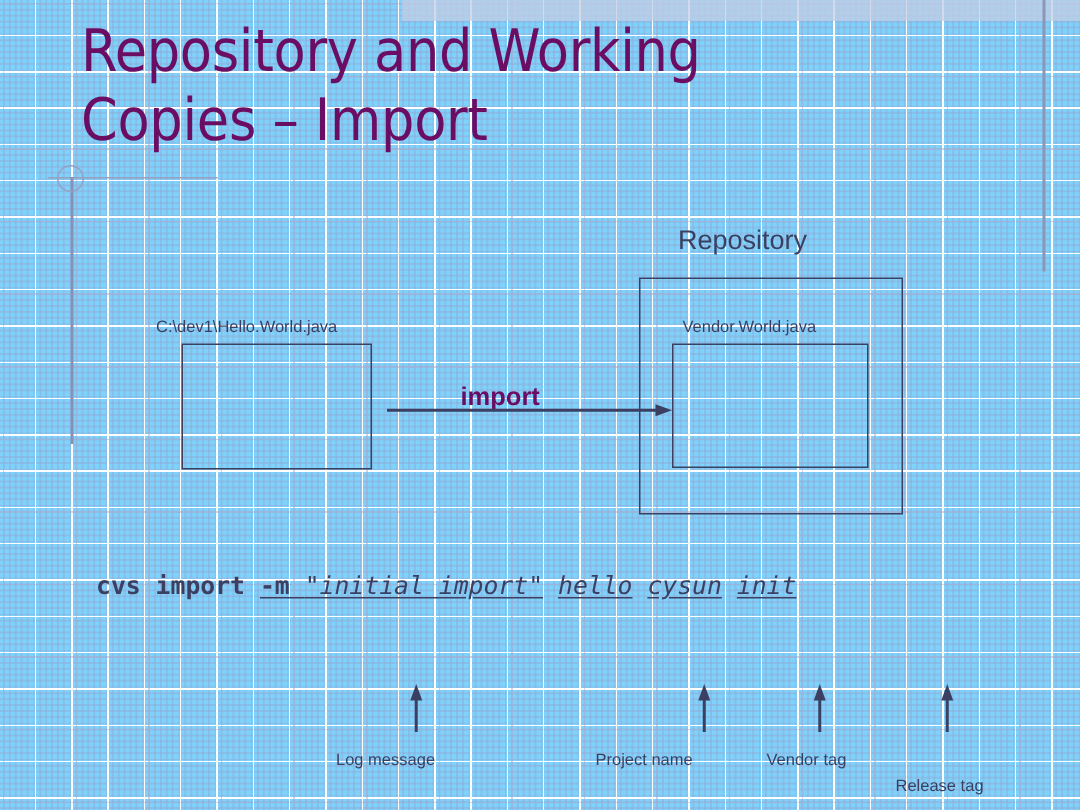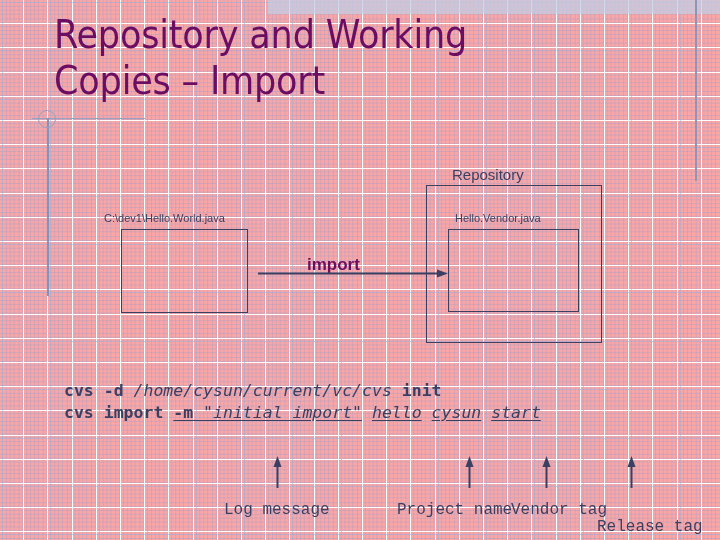--- a/index.html
+++ b/index.html
@@ -11,21 +11,21 @@
     height: 540px;
     font-family: "Liberation Sans", sans-serif;
     background: #ffffff;
     overflow: hidden;
   }
 
   #slide {
     position: relative;
     width: 720px;
     height: 540px;
-    background-color: #fca5a5;
+    background-color: #7dd3fc;
     overflow: hidden;
   }
 
   
   .grid-layer {
     position: absolute;
     inset: 0;
     background-image:
       repeating-linear-gradient(to right,
         rgba(150,160,205,0.40) 0px, rgba(150,160,205,0.40) 1px,
@@ -135,23 +135,22 @@
     position: absolute;
     color: #3b4063;
     font-size: 11px;
     white-space: nowrap;
   }
   .repo-label {
     position: absolute;
     left: 452px;
     top: 150px;
     color: #3b4063;
-    font-size: 15px;
-    white-space: nowrap;
-    margin-top: 16px;
+    font-size: 18px;
+    white-space: nowrap;
   }
   .lbl-local {
     left: 104px;
     top: 212px;
   }
   .lbl-remote {
     left: 455px;
     top: 212px;
   }
   .box {
@@ -212,23 +211,22 @@
 
   
   .callout-arrow {
     position: absolute;
     width: 9px;
     height: 32px;
   }
   .callout-label {
     position: absolute;
     color: #3b4063;
-    font-size: 16px;
-    white-space: nowrap;
-    font-family: Liberation Mono, monospace;
+    font-size: 11px;
+    white-space: nowrap;
   }
 </style>
 </head>
 <body>
 
 <div id="slide">
 
   <div class="grid-layer"></div>
   <div class="grid-major"></div>
 
@@ -239,39 +237,36 @@
 Copies – Import</div>
 
   <div class="motif-h"></div>
   <div class="motif-v"></div>
   <div class="motif-circle"></div>
 
   <div class="repo-label">Repository</div>
 
   <div class="diag-text lbl-local">C:\dev1\Hello.World.java</div>
 
-  <div class="diag-text lbl-remote">Hello.Vendor.java</div>
+  <div class="diag-text lbl-remote">Vendor.World.java</div>
 
   <div class="box box-local"></div>
   <div class="box box-repo-outer"></div>
   <div class="box box-repo-inner"></div>
 
   <div class="import-label">import</div>
 
   <svg class="import-arrow" viewBox="0 0 190 9">
     <line x1="0" y1="4.5" x2="182" y2="4.5" stroke="#3b4063" stroke-width="2"></line>
     <polygon points="190,4.5 179,0.5 179,8.5" fill="#3b4063"></polygon>
   </svg>
 
   <div class="code">
     <div>
-      <span class="b">cvs -d </span><span class="i">/home/cysun/current/vc/cvs</span><span class="b"> init</span>
-    </div>
-    <div>
-      <span class="b">cvs import </span><span class="b u">-m </span><span class="i u">"initial import"</span><span> </span><span class="i u">hello</span><span> </span><span class="i u">cysun</span><span> </span><span class="i u">start</span>
+      <span class="b">cvs import </span><span class="b u">-m </span><span class="i u">"initial import"</span><span> </span><span class="i u">hello</span><span> </span><span class="i u">cysun</span><span> </span><span class="i u">init</span>
     </div>
   </div>
 
   <svg class="callout-arrow" style="left:273px; top:456px;" viewBox="0 0 9 32">
     <line x1="4.5" y1="32" x2="4.5" y2="6" stroke="#3b4063" stroke-width="2"></line>
     <polygon points="4.5,0 0.5,11 8.5,11" fill="#3b4063"></polygon>
   </svg>
   <svg class="callout-arrow" style="left:465px; top:456px;" viewBox="0 0 9 32">
     <line x1="4.5" y1="32" x2="4.5" y2="6" stroke="#3b4063" stroke-width="2"></line>
     <polygon points="4.5,0 0.5,11 8.5,11" fill="#3b4063"></polygon>

